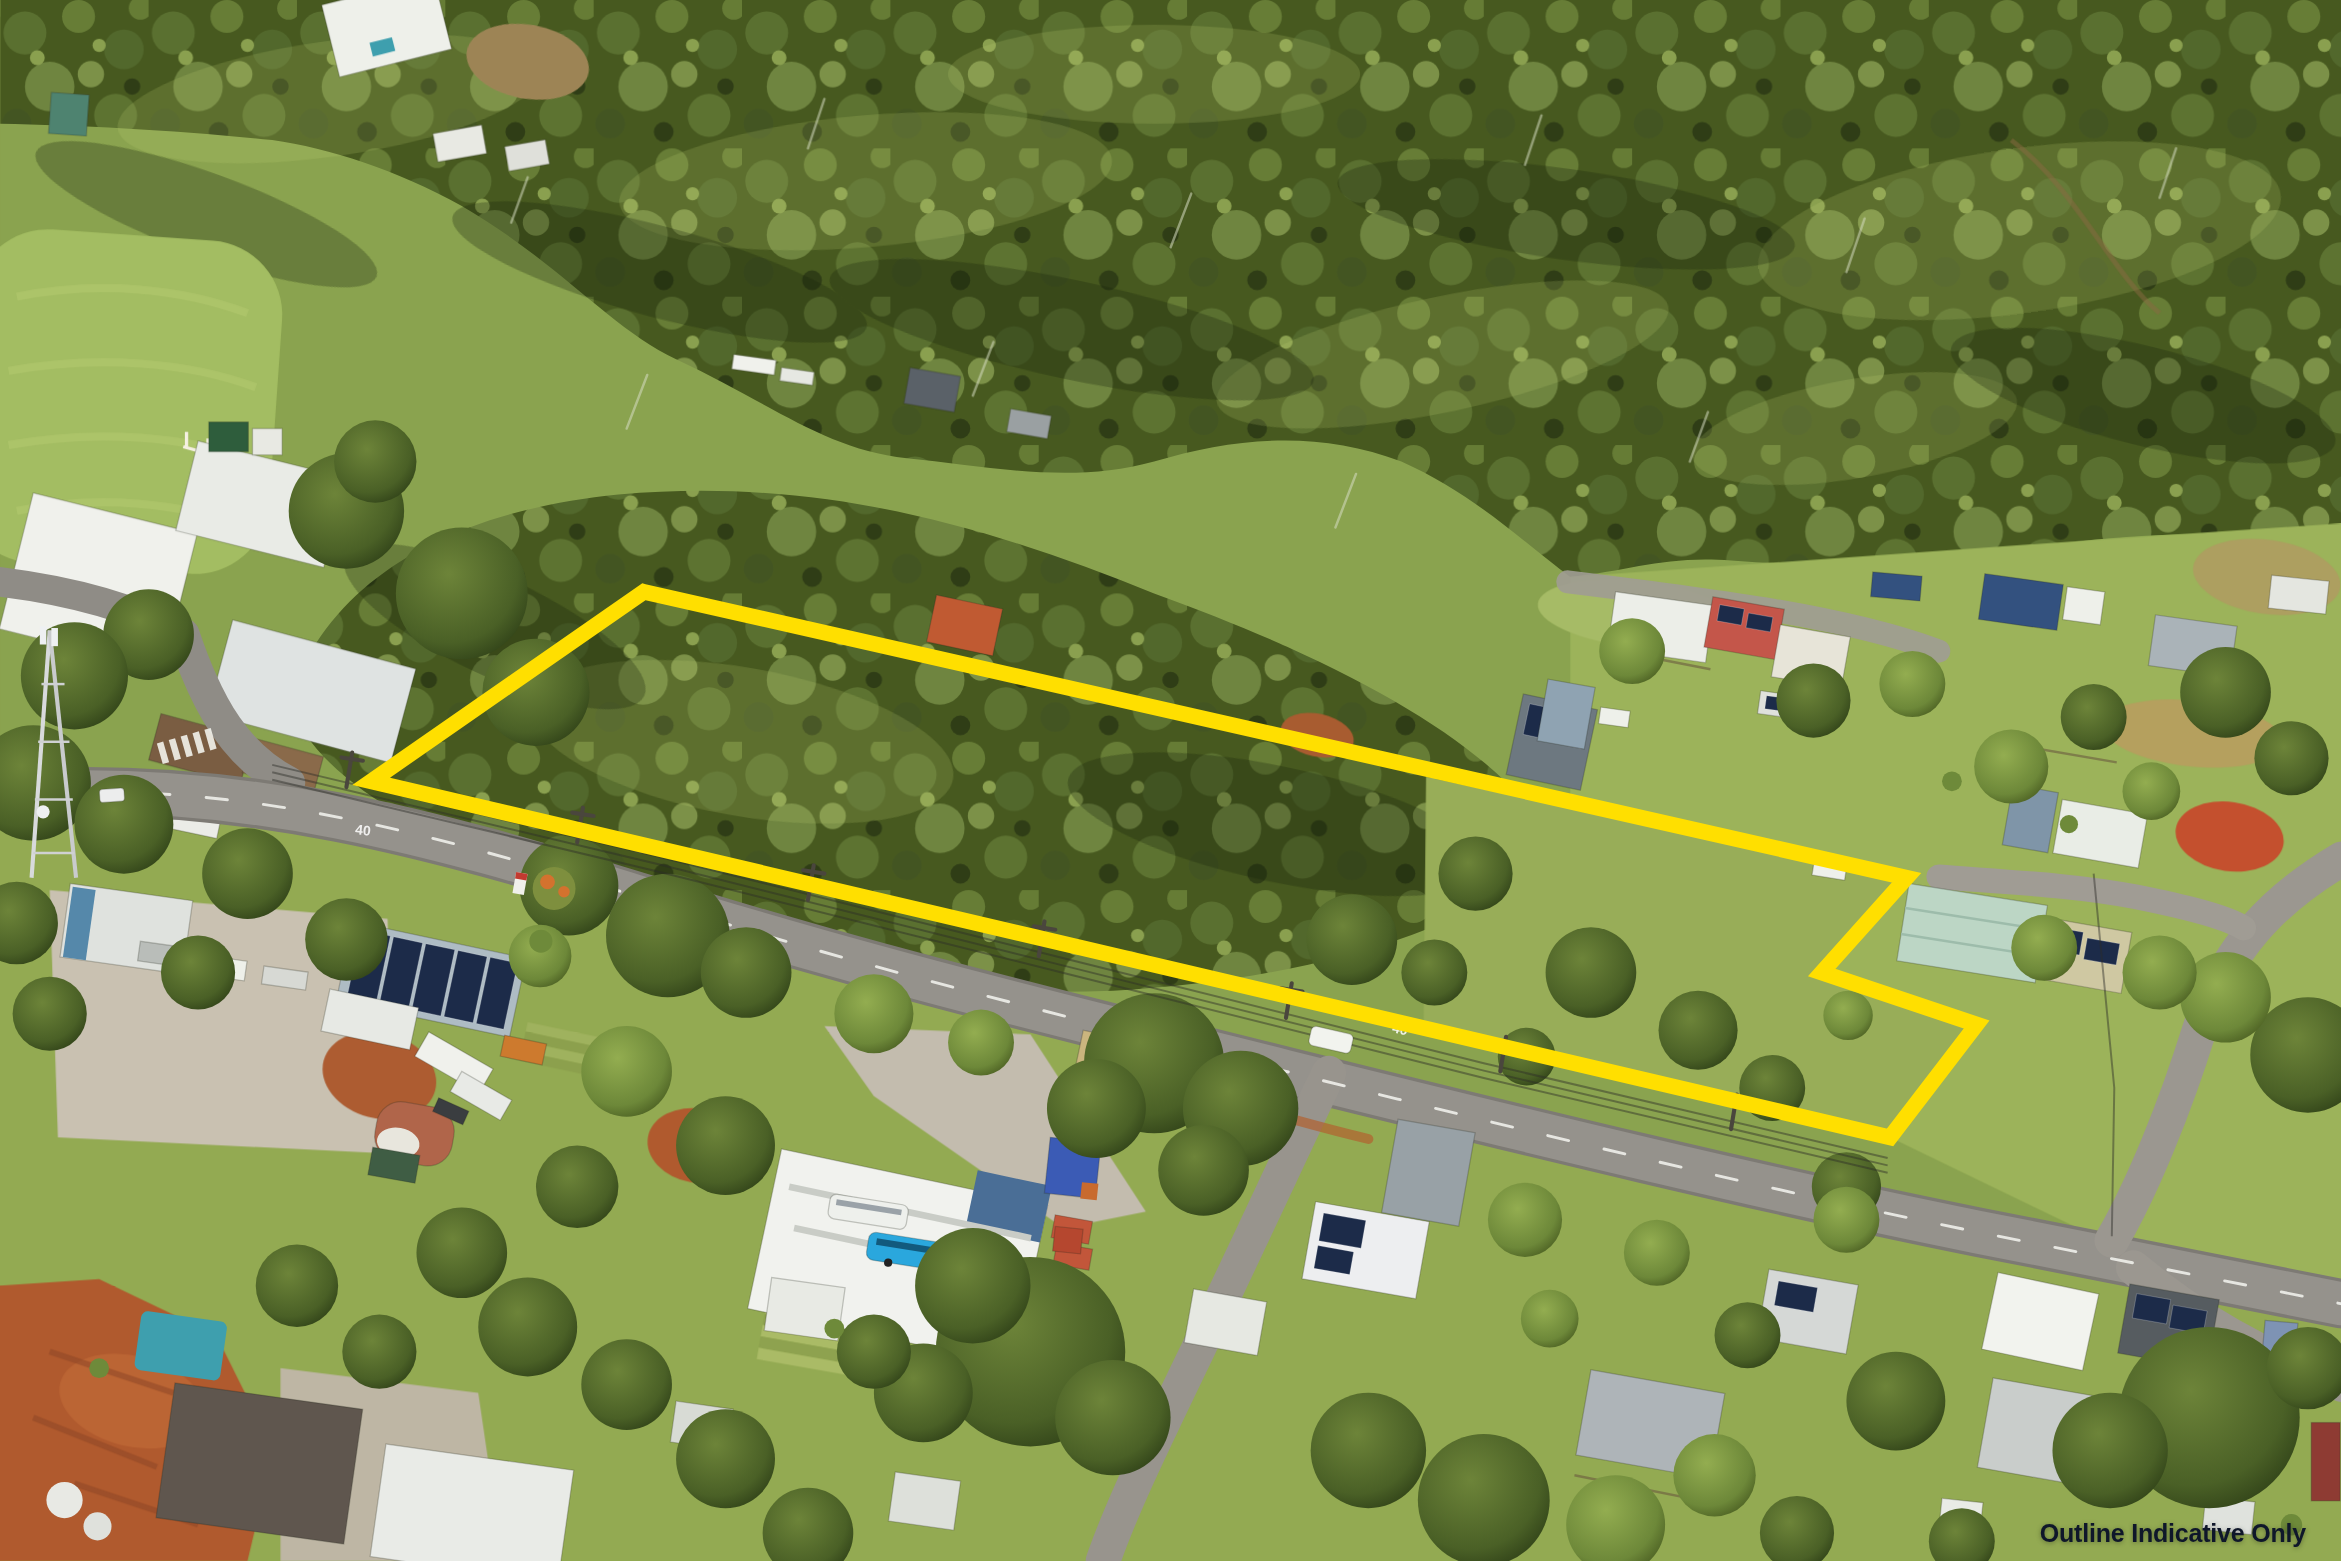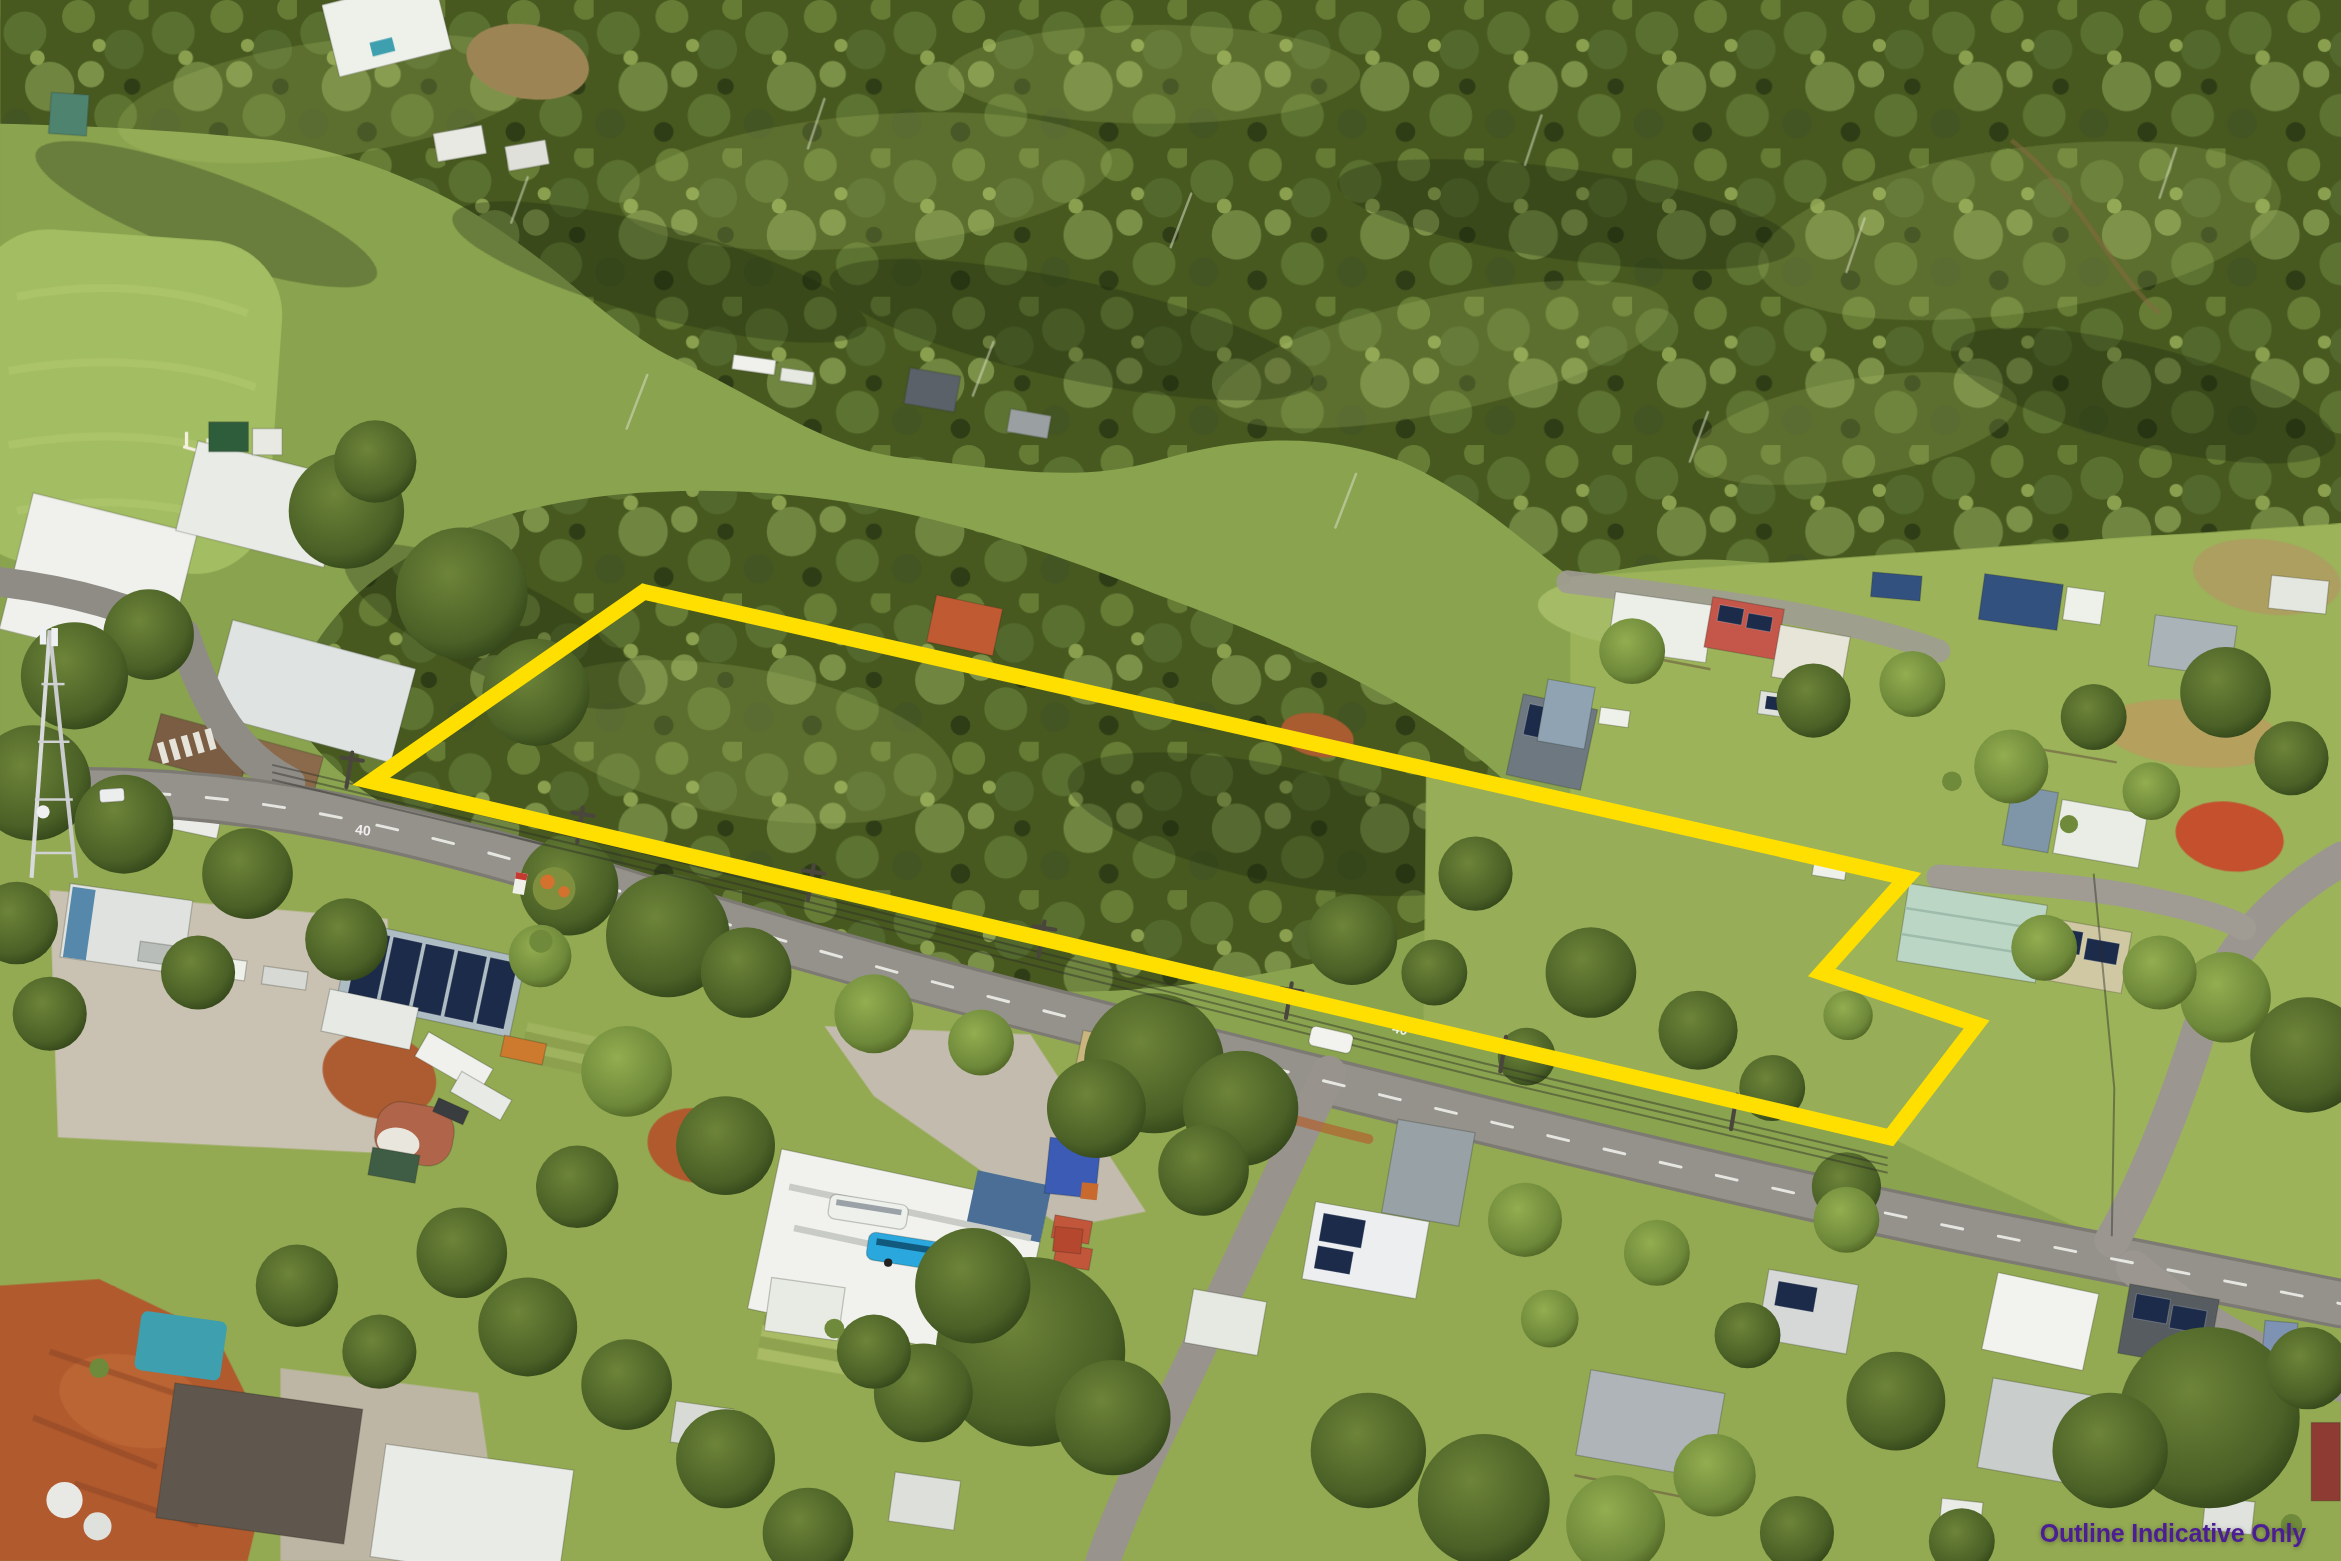--- a/index.html
+++ b/index.html
@@ -1,19 +1,19 @@
 <!DOCTYPE html>
 <html style="font-size:13px"><head>
 <meta charset="utf-8">
 <style>
   html,body{margin:0;padding:0;background:#222;}
   .stage{position:relative;width:2342px;height:1561px;overflow:hidden;
          font-family:"Liberation Sans",sans-serif;background:#8aa34f;}
   .stage svg{position:absolute;inset:0;display:block;}
-  .caption{position:absolute;right:36px;bottom:13px;color:#4c1d95;
+  .caption{position:absolute;right:36px;bottom:13px;color:#0f172a;
            font-size:25px;font-weight:600;letter-spacing:-0.2px;
            text-shadow:0 0.8px 5px rgba(0,0,0,.35);white-space:nowrap;}
   .house{stroke:rgba(40,45,30,.25);stroke-width:1.5;}
   .solar{fill:#1c2b49;stroke:rgba(255,255,255,.25);stroke-width:1;}
   .roadline{fill:none;stroke-linecap:round;}
   .wire{fill:none;stroke:#2d2d28;stroke-width:2.4;opacity:.45;}
   .pole{stroke:#4a463d;stroke-width:5;stroke-linecap:round;}
   .trunk{stroke:#d6dcc2;stroke-width:3;opacity:.55;stroke-linecap:round;}
   .mow{fill:none;stroke:#b7cc74;stroke-width:10;opacity:.45;}
   .fence{fill:none;stroke:#6b5a40;stroke-width:3;opacity:.6;}

